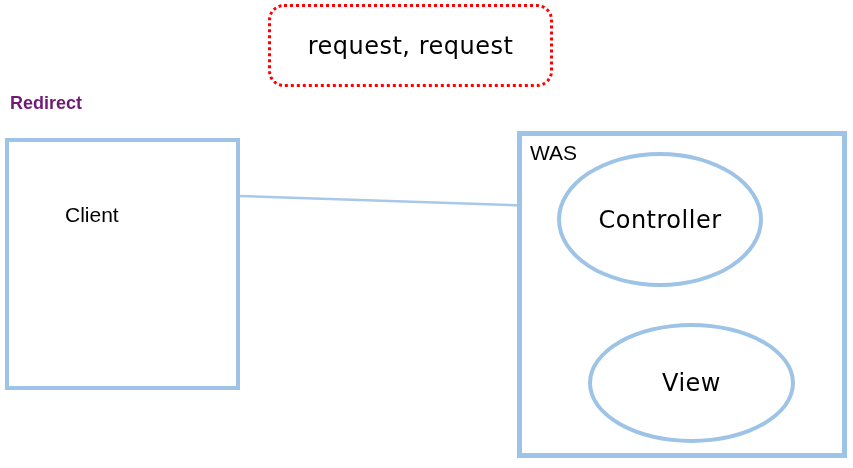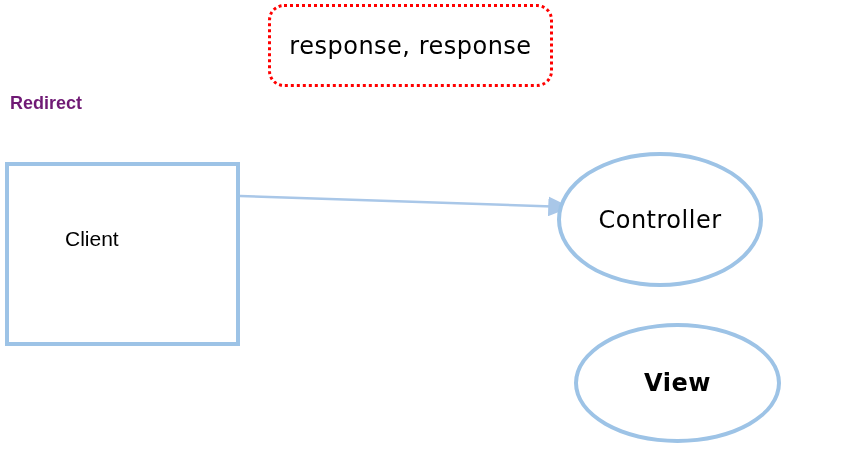--- a/index.html
+++ b/index.html
@@ -41,25 +41,24 @@
     top: 93px;
     font-size: 18px;
     font-weight: bold;
     color: #701a75;
   }
   .client-box {
     position: absolute;
     left: 5px;
     top: 138px;
     width: 235px;
-    height: 184px;
+    height: 252px;
     box-sizing: border-box;
     border: 4px solid #9DC3E6;
     background: #ffffff;
-    margin-top: 24px;
   }
   .client-label {
     position: absolute;
     left: 56px;
     top: 58px;
     font-size: 21px;
     line-height: 30px;
     color: #000000;
   }
   .arrow-label {
@@ -104,54 +103,56 @@
     justify-content: center;
     font-size: 24px;
   }
   .ellipse-controller {
     left: 557px;
     top: 152px;
     width: 206px;
     height: 135px;
   }
   .ellipse-view {
-    left: 574px;
+    left: 588px;
     top: 323px;
     width: 207px;
     height: 120px;
-    font-weight: bold;
   }
 </style>
 </head>
 <body>
 
 <div id="canvas">
 
   <div class="note-box comic">
-    <span>response, response</span>
+    <span>request, request</span>
   </div>
 
   <div class="diagram-title">Redirect</div>
 
   <div class="client-box">
     <div class="client-label">
       <div>Client</div>
     </div>
   </div>
 
   <svg class="flow-svg" viewBox="0 0 853 468" xmlns="http://www.w3.org/2000/svg">
     <defs>
       <marker id="arrowhead" markerWidth="9" markerHeight="8" refX="7.5" refY="4" orient="auto">
         <path d="M0,0 L9,4 L0,8 z" fill="#A9C7E8"></path>
       </marker>
     </defs>
     <line x1="240" y1="196" x2="567" y2="207" stroke="#A9C7E8" stroke-width="2.5" marker-end="url(#arrowhead)"></line>
   </svg>
 
 
+  <div class="was-box">
+    <div class="was-label">WAS</div>
+  </div>
 
   <div class="ellipse ellipse-controller comic">
     <span>Controller</span>
   </div>
 
   <div class="ellipse ellipse-view comic">
     <span>View</span>
   </div>
 
 </div>

